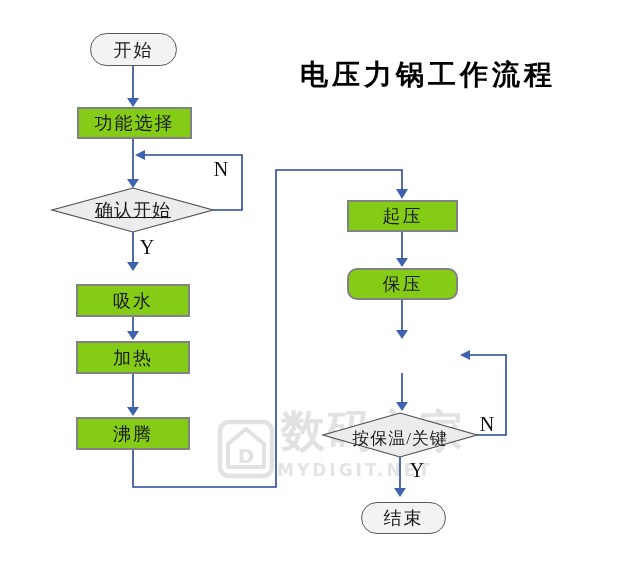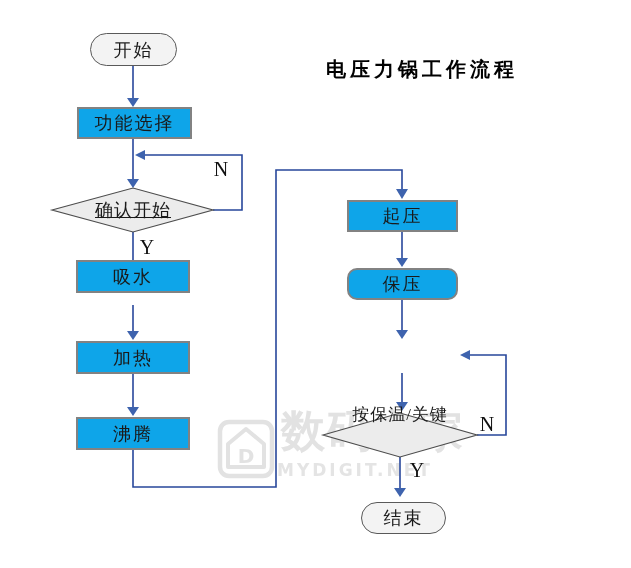--- a/index.html
+++ b/index.html
@@ -21,31 +21,31 @@
   #connectors{position:absolute;left:0;top:0;z-index:1;}
   .flow-line{fill:none;stroke:#27479b;stroke-width:1.6;}
   .flow-head{fill:#3e63ae;stroke:none;}
   .diamond-shape{fill:#ececec;stroke:#4d4d4d;stroke-width:1.2;}
   
   .node{
     position:absolute;z-index:2;display:flex;align-items:center;justify-content:center;
     font-family:"Liberation Serif","DejaVu Serif",serif;
     font-size:18px;color:#1a1a1a;box-sizing:border-box;letter-spacing:2px;
   }
-  .rect-node{background:#0ea5e9;border:2px solid #828282;}
+  .rect-node{background:#84cc16;border:2px solid #828282;}
   .stadium-node{background:#f3f3f3;border:1.6px solid #595959;border-radius:17px;}
   .diamond-label{z-index:2;background:transparent;letter-spacing:1px;}
   .branch-label{
     position:absolute;z-index:2;width:26px;height:26px;display:flex;align-items:center;justify-content:center;
     font-family:"Liberation Serif","DejaVu Serif",serif;font-size:20px;color:#111111;
   }
   
   #title{
     position:absolute;left:300px;top:56px;width:244px;z-index:2;text-align:center;
-    font-size:20px;font-weight:bold;color:#000000;letter-spacing:4px;white-space:nowrap;
+    font-size:28px;font-weight:bold;color:#000000;letter-spacing:4px;white-space:nowrap;
   }
 </style>
 </head>
 <body>
 
 <div id="canvas">
 
   <div id="watermark">
     <svg width="60" height="62" style="position:absolute;left:216px;top:418px;">
       <rect x="4" y="4" width="52" height="54" rx="9" fill="none" stroke="#e2e2e2" stroke-width="4.5"></rect>
@@ -96,27 +96,27 @@
 
     <polygon class="diamond-shape" points="52,210 133,188 213,210 133,232"></polygon>
     <polygon class="diamond-shape" points="323,435 400,413 477,435 400,457"></polygon>
   </svg>
 
   <div id="title">电压力锅工作流程</div>
 
   <div class="node stadium-node" style="left:90px;top:33px;width:87px;height:33px;text-align:right;">开始</div>
   <div class="node rect-node" style="left:77px;top:107px;width:115px;height:32px;">功能选择</div>
   <div class="node diamond-label" style="left:73px;top:200px;width:120px;height:20px;text-decoration:underline;">确认开始</div>
-  <div class="node rect-node" style="left:76px;top:260px;width:114px;height:33px;font-family:Liberation Mono, monospace;">吸水</div>
+  <div class="node rect-node" style="left:76px;top:284px;width:114px;height:33px;font-family:Liberation Mono, monospace;">吸水</div>
   <div class="node rect-node" style="left:76px;top:341px;width:114px;height:33px;">加热</div>
   <div class="node rect-node" style="left:76px;top:417px;width:114px;height:33px;">沸腾</div>
 
   <div class="node rect-node" style="left:347px;top:200px;width:111px;height:32px;">起压</div>
   <div class="node rect-node" style="left:347px;top:268px;width:111px;height:32px;border-radius:10px;">保压</div>
-  <div class="node diamond-label" style="left:330px;top:404px;width:140px;height:20px;font-size:17px;">按保温/关键</div>
+  <div class="node diamond-label" style="left:330px;top:428px;width:140px;height:20px;font-size:17px;">按保温/关键</div>
   <div class="node stadium-node" style="left:361px;top:502px;width:85px;height:32px;font-family:Liberation Mono, monospace;">结束</div>
 
   <div class="branch-label" style="left:208px;top:156px;">N</div>
   <div class="branch-label" style="left:134px;top:234px;">Y</div>
   <div class="branch-label" style="left:474px;top:411px;">N</div>
   <div class="branch-label" style="left:404px;top:457px;">Y</div>
 
 </div>
 
 </body></html>

